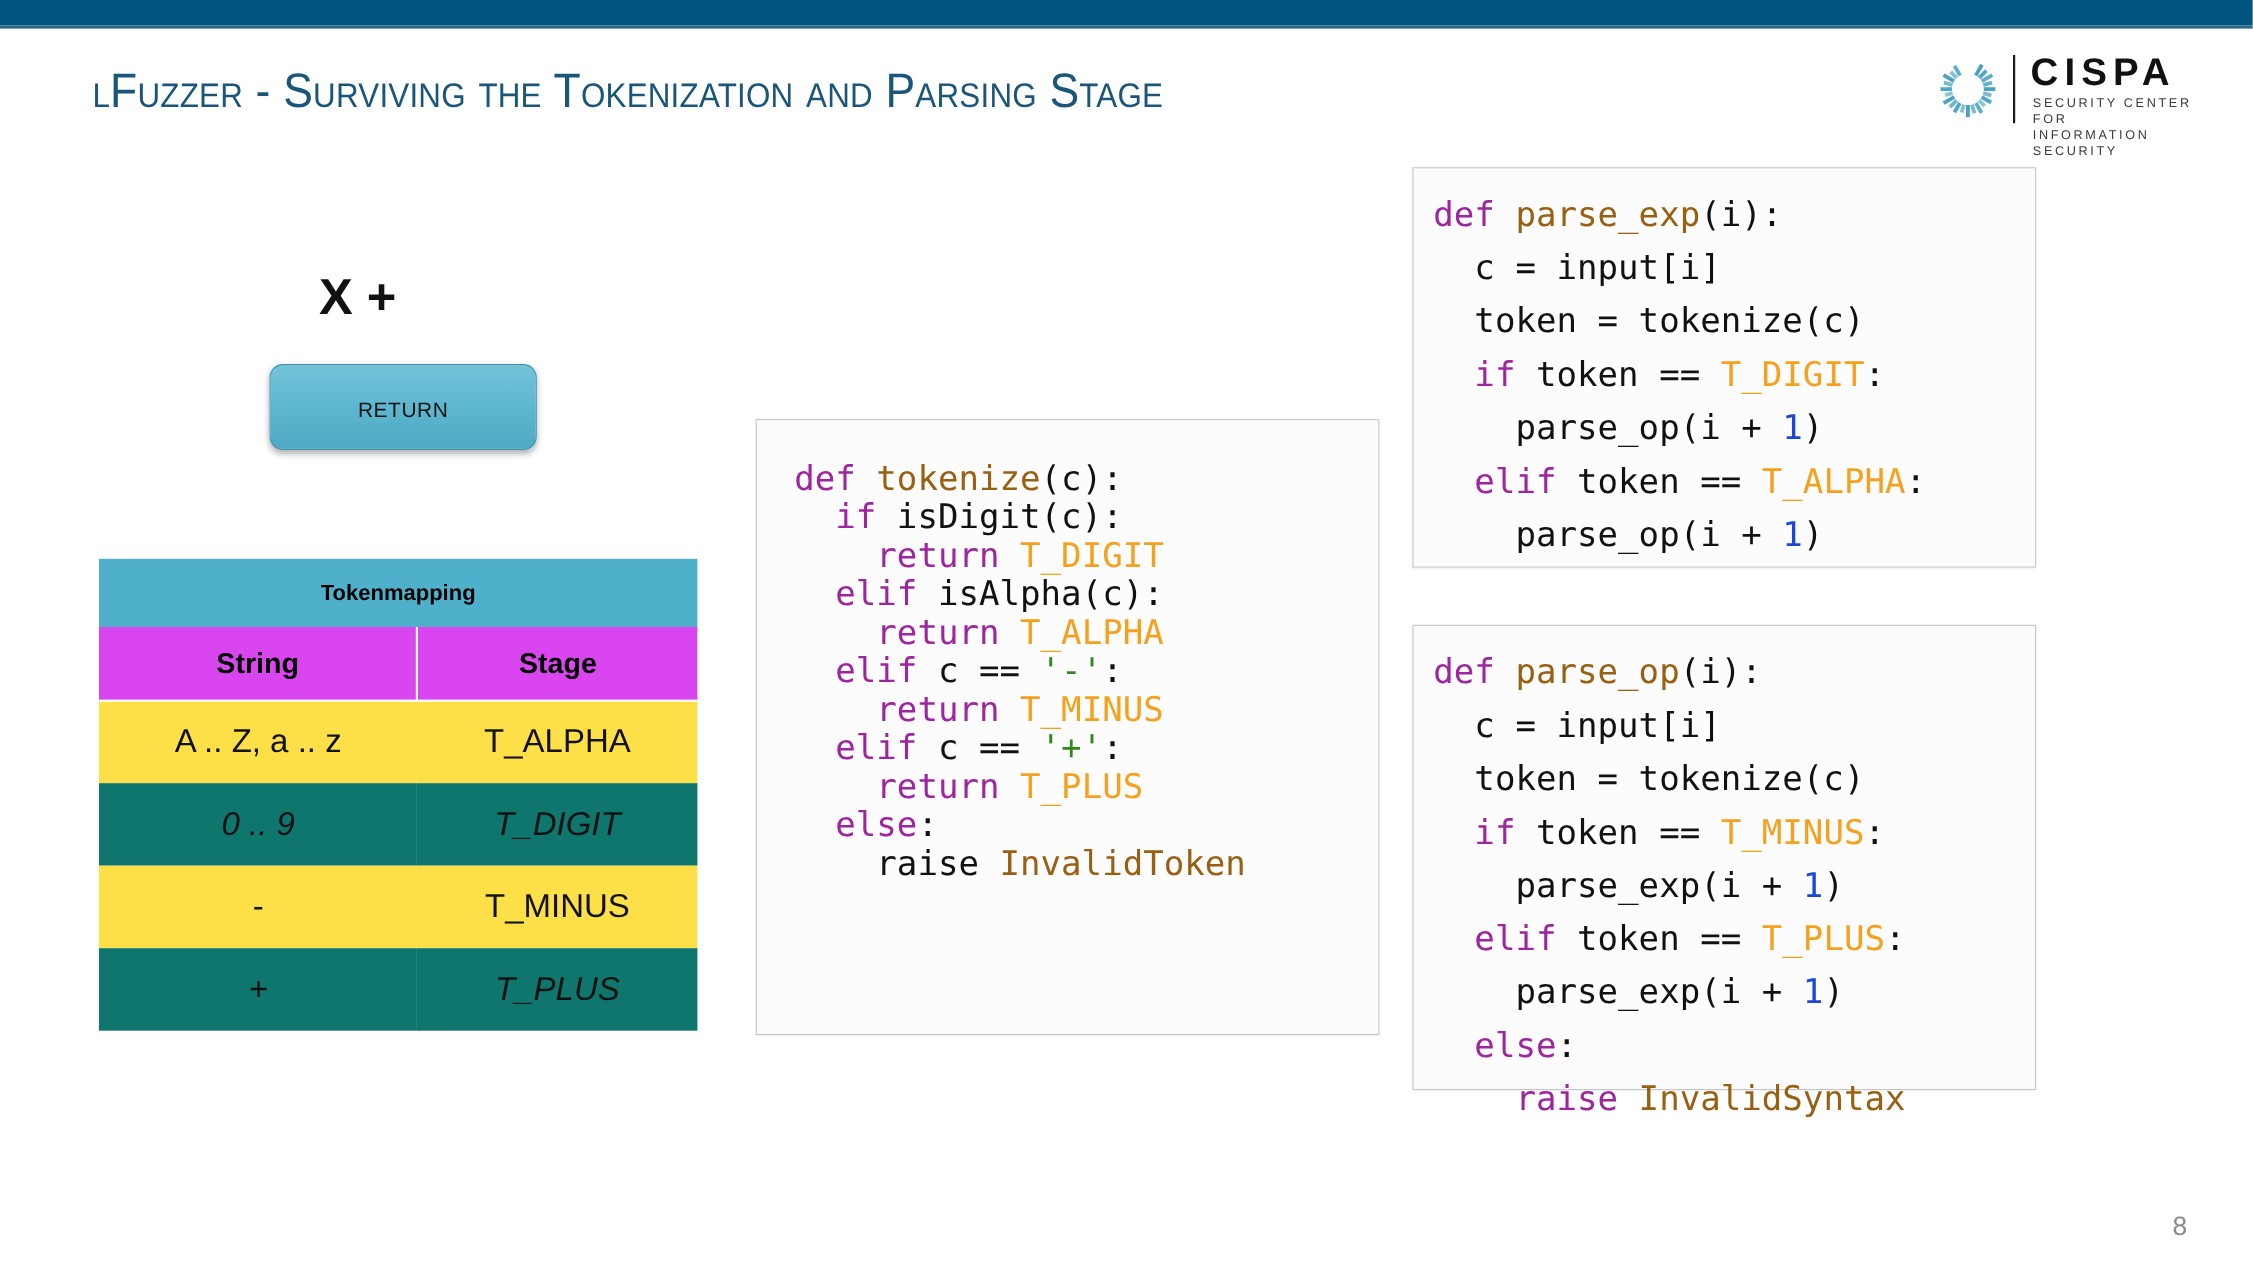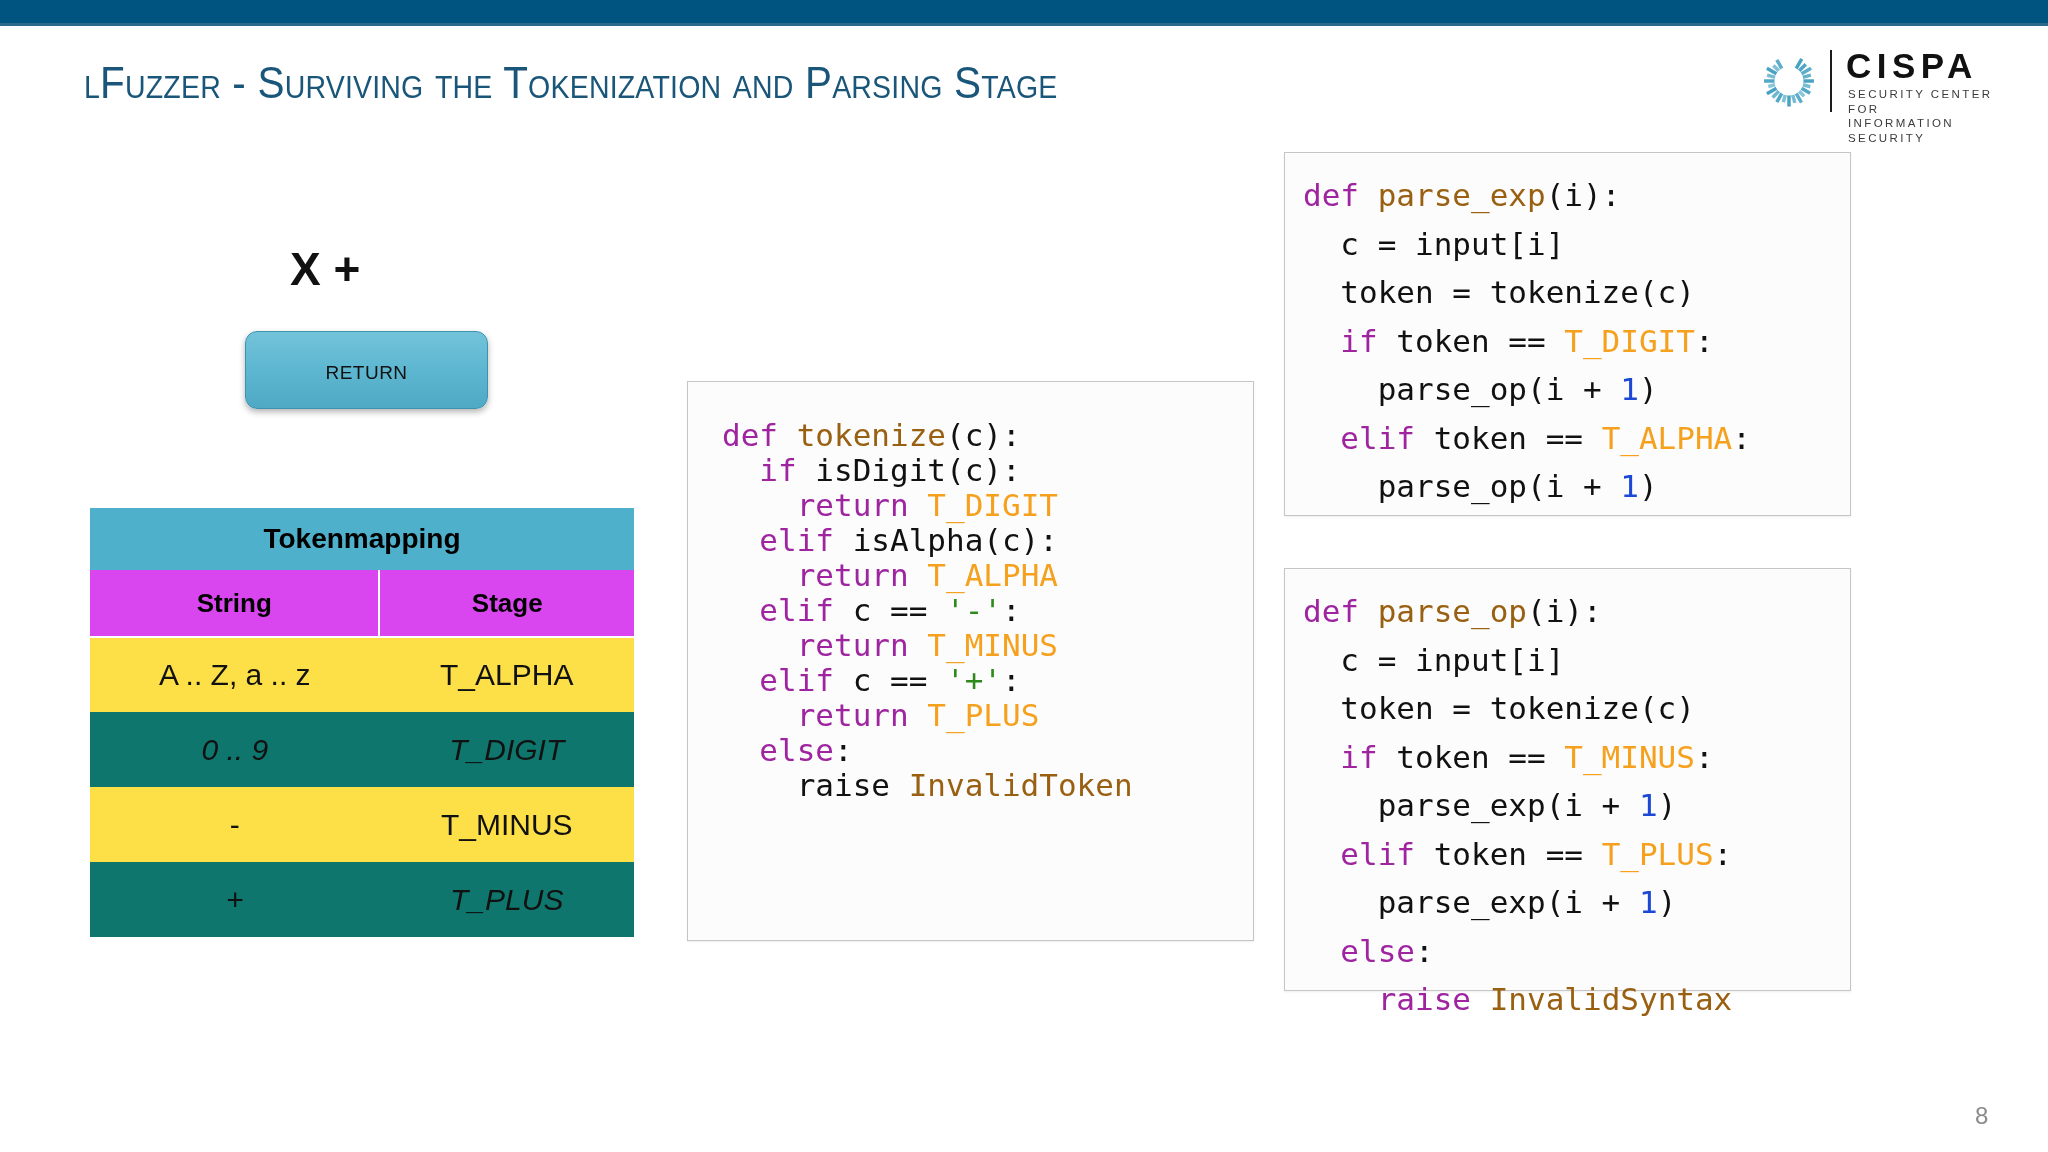--- a/index.html
+++ b/index.html
@@ -79,21 +79,21 @@
   
   .tokentable {
     position: absolute; left: 90px; top: 508px;
     width: 544px;
     border-collapse: collapse;
     font-family: "Liberation Sans", sans-serif;
   }
   .tokentable td { padding: 0; }
   .th-title {
     background: #4fb0cb; color: #000000;
-    font-size: 28px; font-weight: bold; text-align: center;
+    font-size: 20px; font-weight: bold; text-align: center;
     height: 62px; vertical-align: middle;
   }
   .th-col {
     background: #d946ef; color: #000000;
     font-size: 26px; font-weight: bold; text-align: center;
     height: 67px; vertical-align: middle;
   }
   .th-col.left { border-right: 2px solid #ffffff; }
   .row-cell {
     font-size: 30px; color: #111111; text-align: center;

